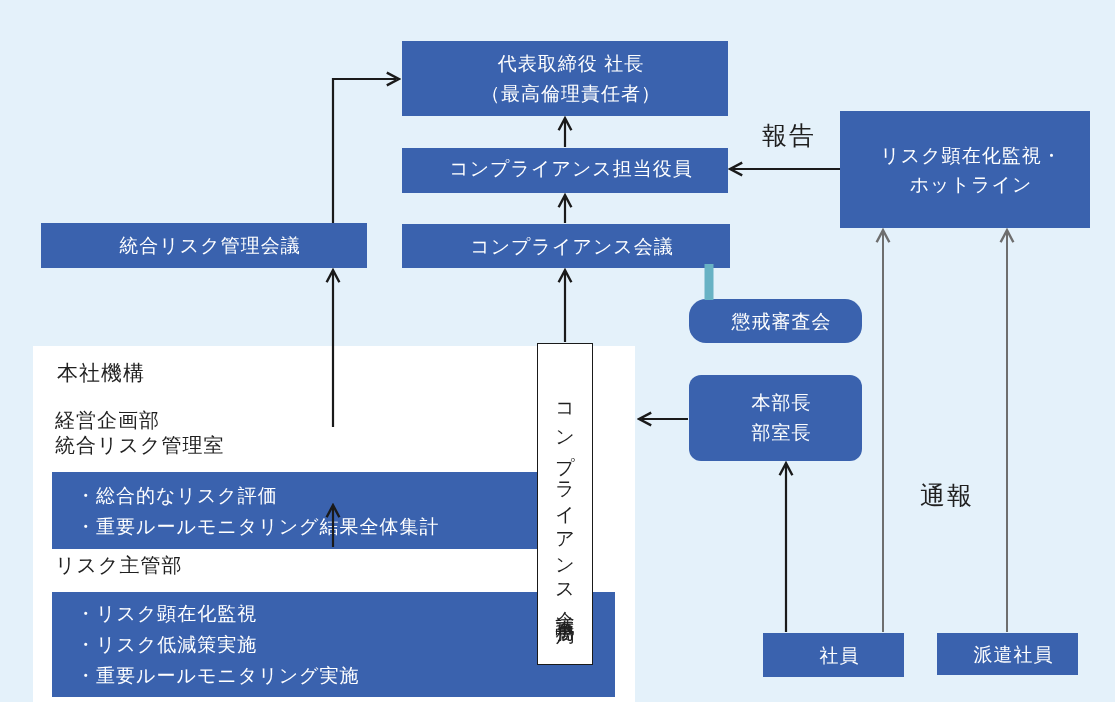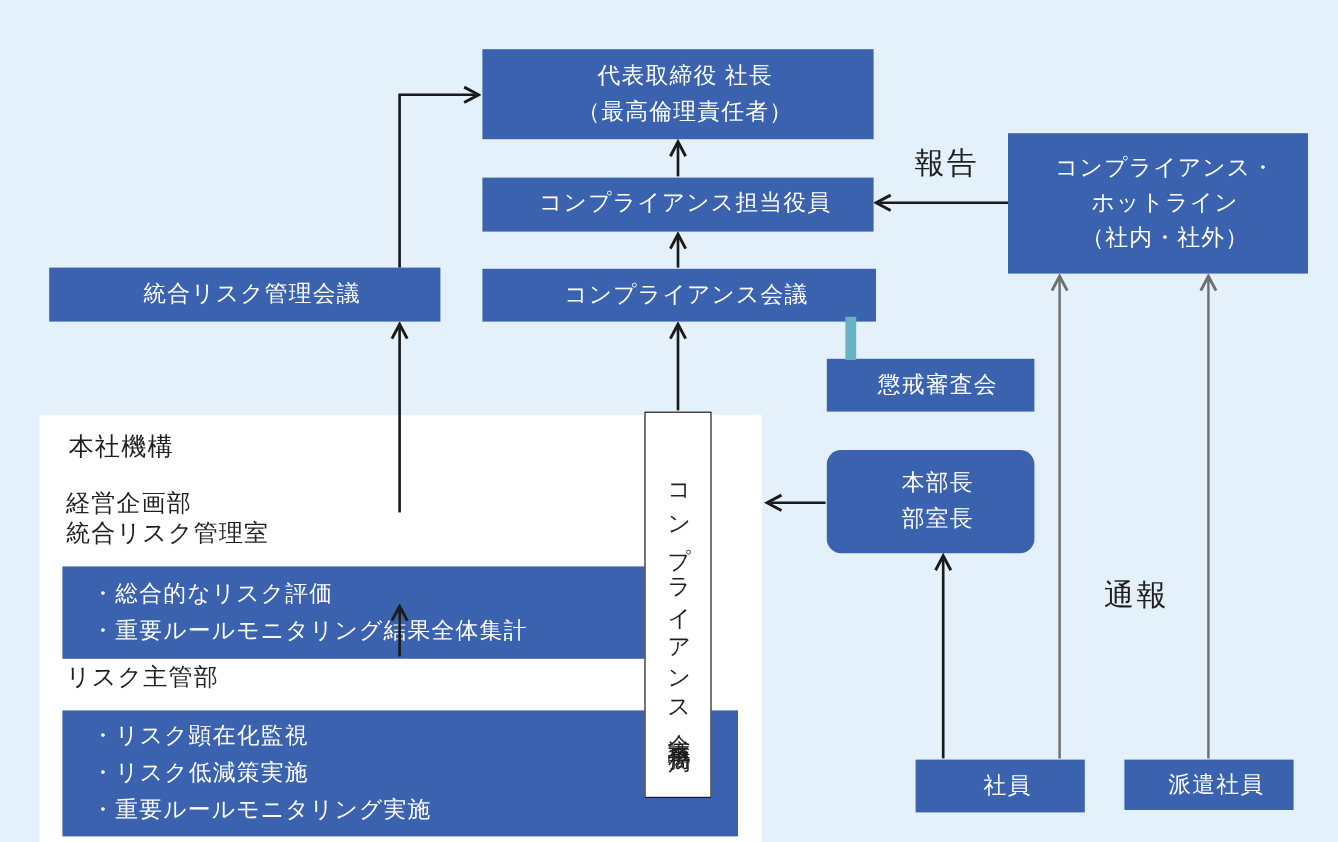--- a/index.html
+++ b/index.html
@@ -92,26 +92,25 @@
       <span>（最高倫理責任者）</span>
     </div>
 
   <div class="bx" style="left:402px;top:148px;width:326px;height:45px;font-family:Liberation Mono, monospace;">コンプライアンス担当役員</div>
 
   <div class="bx" style="left:402px;top:224px;width:328px;height:44px;">コンプライアンス会議</div>
 
   <div class="bx" style="left:41px;top:223px;width:326px;height:45px;">統合リスク管理会議</div>
 
   <div class="bx" style="left:840px;top:111px;width:250px;height:117px;">
-      <span>コンプライアンス・</span>
+      <span>リスク顕在化監視・</span>
       <span>ホットライン</span>
-      <span>（社内・社外）</span>
     </div>
 
-  <div class="bx" style="left:689px;top:299px;width:173px;height:44px;">懲戒審査会</div>
+  <div class="bx" style="left:689px;top:299px;width:173px;height:44px;border-radius:17px;">懲戒審査会</div>
 
   <div class="bx" style="left:689px;top:375px;width:173px;height:86px;line-height:30px;border-radius:12px;">
       <span>本部長</span>
       <span>部室長</span>
     </div>
 
   <div class="bx" style="left:763px;top:633px;width:141px;height:44px;">社員</div>
 
   <div class="bx" style="left:937px;top:633px;width:141px;height:42px;">派遣社員</div>
 

